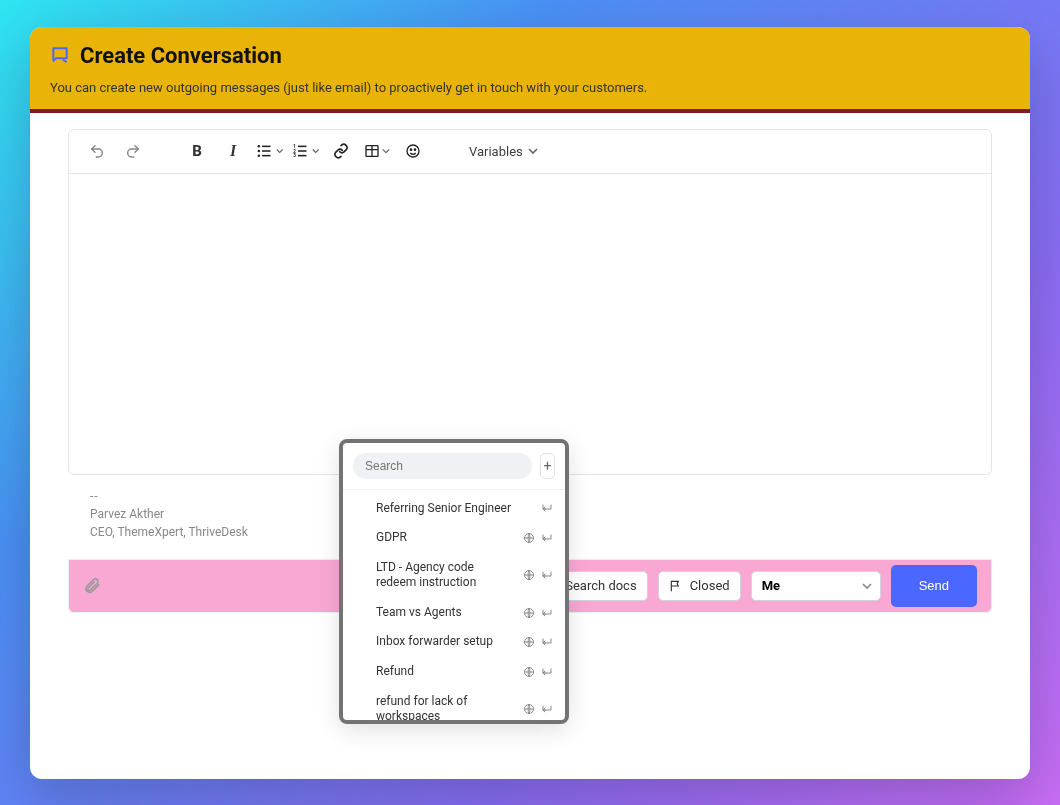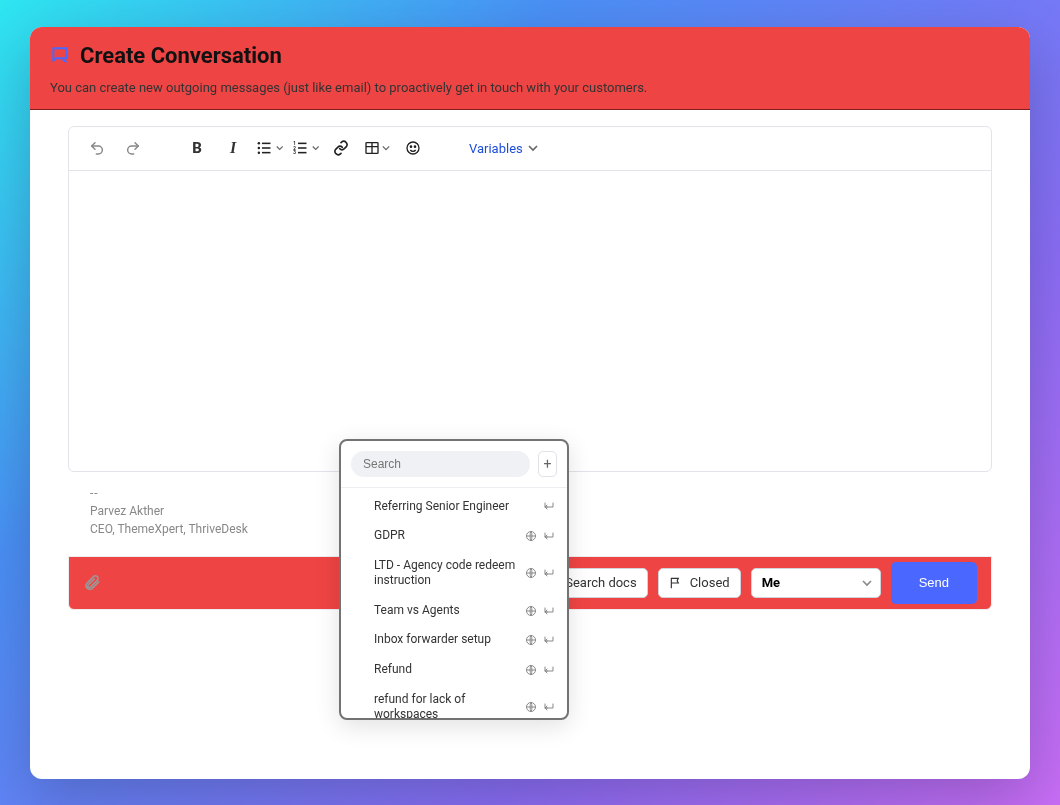--- a/index.html
+++ b/index.html
@@ -18,23 +18,23 @@
     height: 752px;
     background: #fff;
     border-radius: 12px;
     display: flex;
     flex-direction: column;
     overflow: hidden;
     box-shadow: 0 20px 60px rgba(0,0,0,0.2);
     position: relative;
   }
   .modal-header {
-    background: #ef4444;
+    background: #eab308;
     padding: 16px 20px 14px;
-    border-bottom: 1px solid #7f1d1d;
+    border-bottom: 4px solid #7f1d1d;
   }
   .modal-title-row {
     display: flex;
     align-items: center;
     gap: 10px;
     margin-bottom: 12px;
   }
   .modal-title-icon svg { display: block; }
   .modal-title {
     font-size: 22px;
@@ -120,21 +120,21 @@
     border-radius: 4px;
   }
   .tb-gap { width: 20px; }
   .tb-bold { font-weight: 800; font-size: 15px; }
   .tb-italic { font-style: italic; font-family: Georgia, serif; font-size: 16px; font-weight: 600; }
   .tb-variables {
     display: flex;
     align-items: center;
     gap: 5px;
     font-size: 13px;
-    color: #1d4ed8;
+    color: #404040;
     cursor: pointer;
     padding: 4px 6px;
   }
   .editor-body {
     height: 300px;
     padding: 12px;
   }
 
   .signature-block {
     padding: 12px 22px 18px;
@@ -150,21 +150,21 @@
     border-top: 1px solid #eceef2;
     border-bottom: 1px solid #eceef2;
     border-left: 1px solid #eceef2;
     border-right: 1px solid #eceef2;
     border-radius: 0 0 6px 6px;
     height: 54px;
     display: flex;
     align-items: center;
     justify-content: space-between;
     padding: 0 14px;
-    background: #ef4444;
+    background: #f9a8d4;
   }
   .attach-icon { color: #777; cursor: pointer; }
   .footer-right { display: flex; align-items: center; gap: 10px; }
   .pill-btn {
     height: 30px;
     border: 1px solid #d0d3da;
     border-radius: 5px;
     background: #fff;
     display: flex;
     align-items: center;
@@ -201,21 +201,21 @@
     cursor: pointer;
   }
 
   
   .popover {
     position: absolute;
     left: 309px;
     top: 412px;
     width: 230px;
     background: #fff;
-    border: 2px solid #737373;
+    border: 4px solid #737373;
     border-radius: 8px;
     box-shadow: 0 6px 24px rgba(0,0,0,0.12);
     display: flex;
     flex-direction: column;
     overflow: hidden;
   }
   .pop-head {
     display: flex;
     align-items: center;
     gap: 8px;

